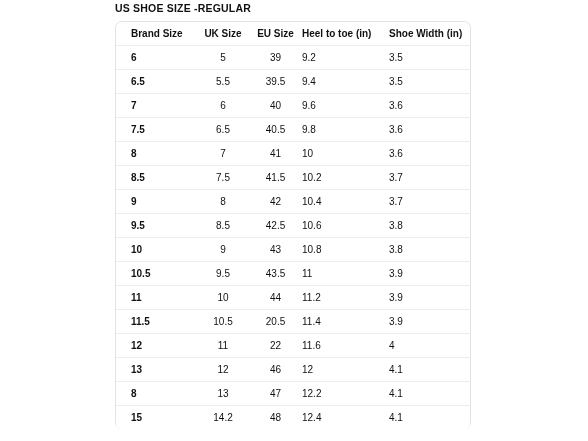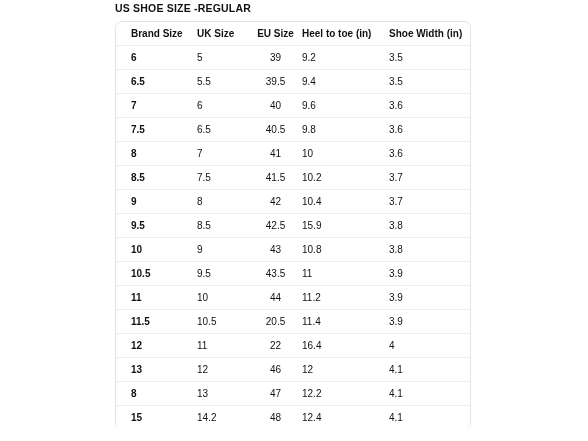--- a/index.html
+++ b/index.html
@@ -73,20 +73,21 @@
   table.size-table th.c0 {
     padding-left: 15px;
     width: 66px;
     font-weight: bold;
   }
   table.size-table th.c0 { font-weight: bold; }
   table.size-table td.c1,
   table.size-table th.c1 {
     width: 52px;
     padding-left: 0;
+    text-align: center;
   }
   table.size-table td.c2,
   table.size-table th.c2 {
     width: 53px;
     text-align: center;
   }
   table.size-table td.c3,
   table.size-table th.c3 {
     width: 87px;
   }
@@ -172,21 +173,21 @@
           <td class="c0">9</td>
           <td class="c1">8</td>
           <td class="c2">42</td>
           <td class="c3">10.4</td>
           <td class="c4">3.7</td>
         </tr>
         <tr>
           <td class="c0">9.5</td>
           <td class="c1">8.5</td>
           <td class="c2">42.5</td>
-          <td class="c3">15.9</td>
+          <td class="c3">10.6</td>
           <td class="c4">3.8</td>
         </tr>
         <tr>
           <td class="c0">10</td>
           <td class="c1">9</td>
           <td class="c2">43</td>
           <td class="c3">10.8</td>
           <td class="c4">3.8</td>
         </tr>
         <tr>
@@ -207,21 +208,21 @@
           <td class="c0">11.5</td>
           <td class="c1">10.5</td>
           <td class="c2">20.5</td>
           <td class="c3">11.4</td>
           <td class="c4">3.9</td>
         </tr>
         <tr>
           <td class="c0">12</td>
           <td class="c1">11</td>
           <td class="c2">22</td>
-          <td class="c3">16.4</td>
+          <td class="c3">11.6</td>
           <td class="c4">4</td>
         </tr>
         <tr>
           <td class="c0">13</td>
           <td class="c1">12</td>
           <td class="c2">46</td>
           <td class="c3">12</td>
           <td class="c4">4.1</td>
         </tr>
         <tr>

